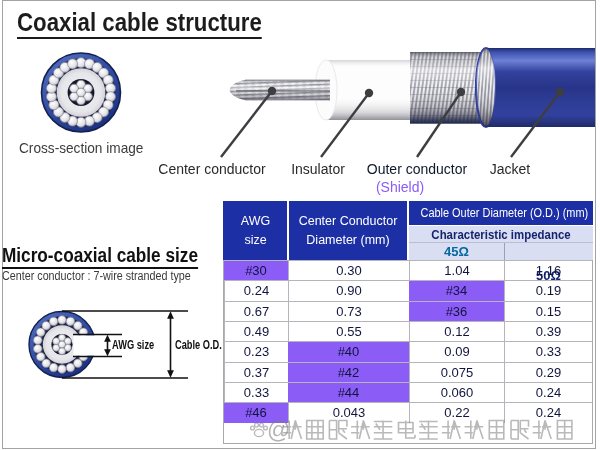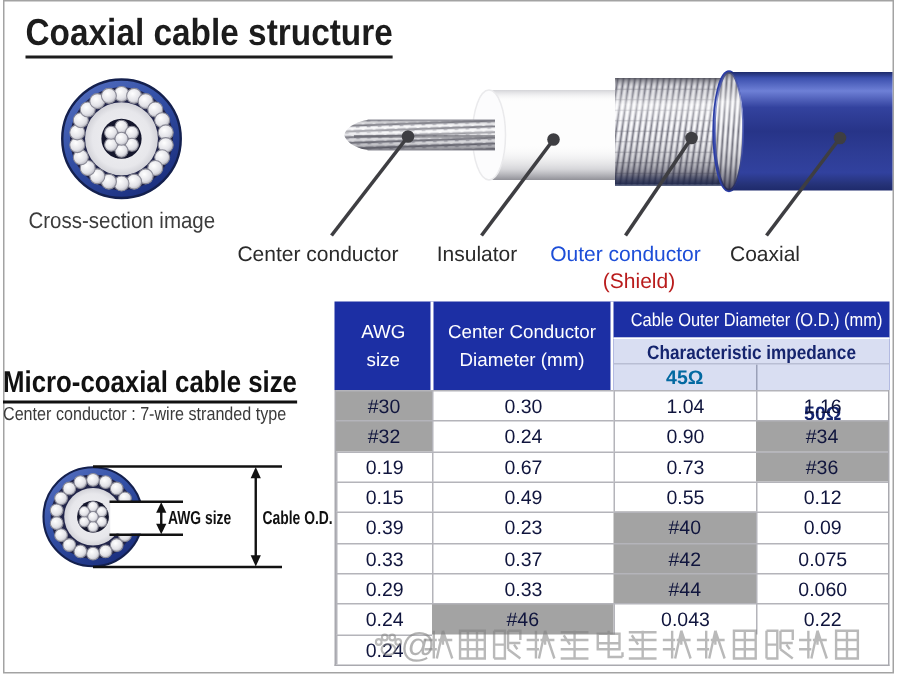--- a/index.html
+++ b/index.html
@@ -1,20 +1,20 @@
 <!DOCTYPE html>
 <html><head>
 <meta charset="utf-8">
 <style>
   html,body{margin:0;padding:0;}
   body{width:600px;height:450px;background:#ffffff;font-family:"Liberation Sans",sans-serif;position:relative;overflow:hidden;}
   .abs{position:absolute;}
   .cell{display:flex;align-items:center;justify-content:center;border-top:1px solid #b4b4ba;}
   .cl{border-left:1px solid #b4b4ba;}
-  .c1{background:#a3a3a3;}
+  .c1{background:#8b5cf6;}
 </style>
 </head>
 <body>
 <div class="abs" style="left:2px;top:0;width:592px;height:447px;border:1px solid #a3a3a3;"></div>
 
 <svg class="abs" style="left:0;top:0;" width="600" height="450" viewBox="0 0 600 450">
   <defs>
     <linearGradient id="blueRing" x1="0" y1="0" x2="0.7" y2="1">
       <stop offset="0" stop-color="#5a74c4"></stop>
       <stop offset="0.45" stop-color="#3552a8"></stop>
@@ -211,23 +211,23 @@
     <path d="M170.5,377.7 l-3.4,-7.5 h6.8 Z"></path>
   </g>
 
 </svg>
 
 <div class="abs" style="left:17px;top:8px;font-size:25px;font-weight:bold;color:#1c1c1c;border-bottom:2.5px solid #1c1c1c;padding:0;line-height:29px;white-space:nowrap;transform:scaleX(0.89);transform-origin:0 0;">Coaxial cable structure</div>
 <div class="abs" style="left:19px;top:139px;font-size:15px;color:#3c3c3c;white-space:nowrap;transform:scaleX(0.91);transform-origin:0 0;">Cross-section image</div>
 
 <div class="abs" style="left:212px;top:161px;transform:translateX(-50%);font-size:14px;color:#2a2a2a;white-space:nowrap;">Center conductor</div>
 <div class="abs" style="left:318px;top:161px;transform:translateX(-50%);font-size:14px;color:#2a2a2a;">Insulator</div>
-<div class="abs" style="left:417px;top:161px;transform:translateX(-50%);font-size:14px;color:#1d4ed8;white-space:nowrap;">Outer conductor</div>
-<div class="abs" style="left:426px;top:179px;transform:translateX(-50%);font-size:14px;color:#b91c1c;">(Shield)</div>
-<div class="abs" style="left:510px;top:161px;transform:translateX(-50%);font-size:14px;color:#2a2a2a;">Coaxial</div>
+<div class="abs" style="left:417px;top:161px;transform:translateX(-50%);font-size:14px;color:#0f172a;white-space:nowrap;">Outer conductor</div>
+<div class="abs" style="left:400px;top:179px;transform:translateX(-50%);font-size:14px;color:#8b5cf6;">(Shield)</div>
+<div class="abs" style="left:510px;top:161px;transform:translateX(-50%);font-size:14px;color:#2a2a2a;">Jacket</div>
 
 <div class="abs" style="left:2px;top:244px;font-size:20px;font-weight:bold;color:#111;border-bottom:2px solid #111;padding:0;line-height:22.5px;white-space:nowrap;transform:scaleX(0.86);transform-origin:0 0;">Micro-coaxial cable size</div>
 <div class="abs" style="left:2px;top:269px;font-size:12.5px;color:#3a3a3a;white-space:nowrap;transform:scaleX(0.86);transform-origin:0 0;">Center conductor : 7-wire stranded type</div>
 
 <div class="abs" style="left:112px;top:338px;font-size:12.5px;font-weight:bold;color:#111;white-space:nowrap;transform:scaleX(0.74);transform-origin:0 0;">AWG size</div>
 <div class="abs" style="left:175px;top:338px;font-size:12.5px;font-weight:bold;color:#111;white-space:nowrap;transform:scaleX(0.74);transform-origin:0 0;">Cable O.D.</div>
 
 <div class="abs" style="left:223px;top:201px;width:443px;height:242px;font-size:13px;color:#10153d;">
   <div class="abs" style="left:0;top:0;width:370px;height:59px;background:#1c2fa4;"></div>
   <div class="abs" style="left:64px;top:0;width:2px;height:59px;background:#ffffff;"></div>
@@ -239,21 +239,20 @@
   <div class="abs" style="left:65px;top:11px;width:120px;text-align:center;color:#fff;line-height:18.5px;font-size:12.5px;">Center Conductor<br>Diameter (mm)</div>
   <div class="abs" style="left:186px;top:4.5px;width:184px;text-align:center;color:#fff;font-size:12.5px;white-space:nowrap;transform:scaleX(0.875);transform-origin:50% 0;">Cable Outer Diameter (O.D.) (mm)</div>
   <div class="abs" style="left:186px;top:25.5px;width:184px;text-align:center;font-weight:bold;color:#15246e;font-size:13px;white-space:nowrap;transform:scaleX(0.88);transform-origin:50% 0;">Characteristic impedance</div>
   <div class="abs" style="left:186px;top:43px;width:95px;text-align:center;font-weight:bold;color:#0369a1;">45Ω</div>
   <div class="abs" style="left:281px;top:43px;width:89px;text-align:center;font-weight:bold;color:#15246e;margin-top:24px;">50Ω</div>
   <div class="abs" style="left:0;top:59px;width:368px;height:183px;border:1px solid #a9a9af;border-top:none;display:grid;grid-template-columns:64px 121px 95px 88px;grid-auto-rows:20.33px;">
     <div class="cell c1">#30</div>
       <div class="cell cl">0.30</div>
       <div class="cell cl">1.04</div>
       <div class="cell cl">1.16</div>
-    <div class="cell c1">#32</div>
       <div class="cell cl">0.24</div>
       <div class="cell cl">0.90</div>
     <div class="cell c1">#34</div>
       <div class="cell cl">0.19</div>
       <div class="cell cl">0.67</div>
       <div class="cell cl">0.73</div>
     <div class="cell c1">#36</div>
       <div class="cell cl">0.15</div>
       <div class="cell cl">0.49</div>
       <div class="cell cl">0.55</div>

